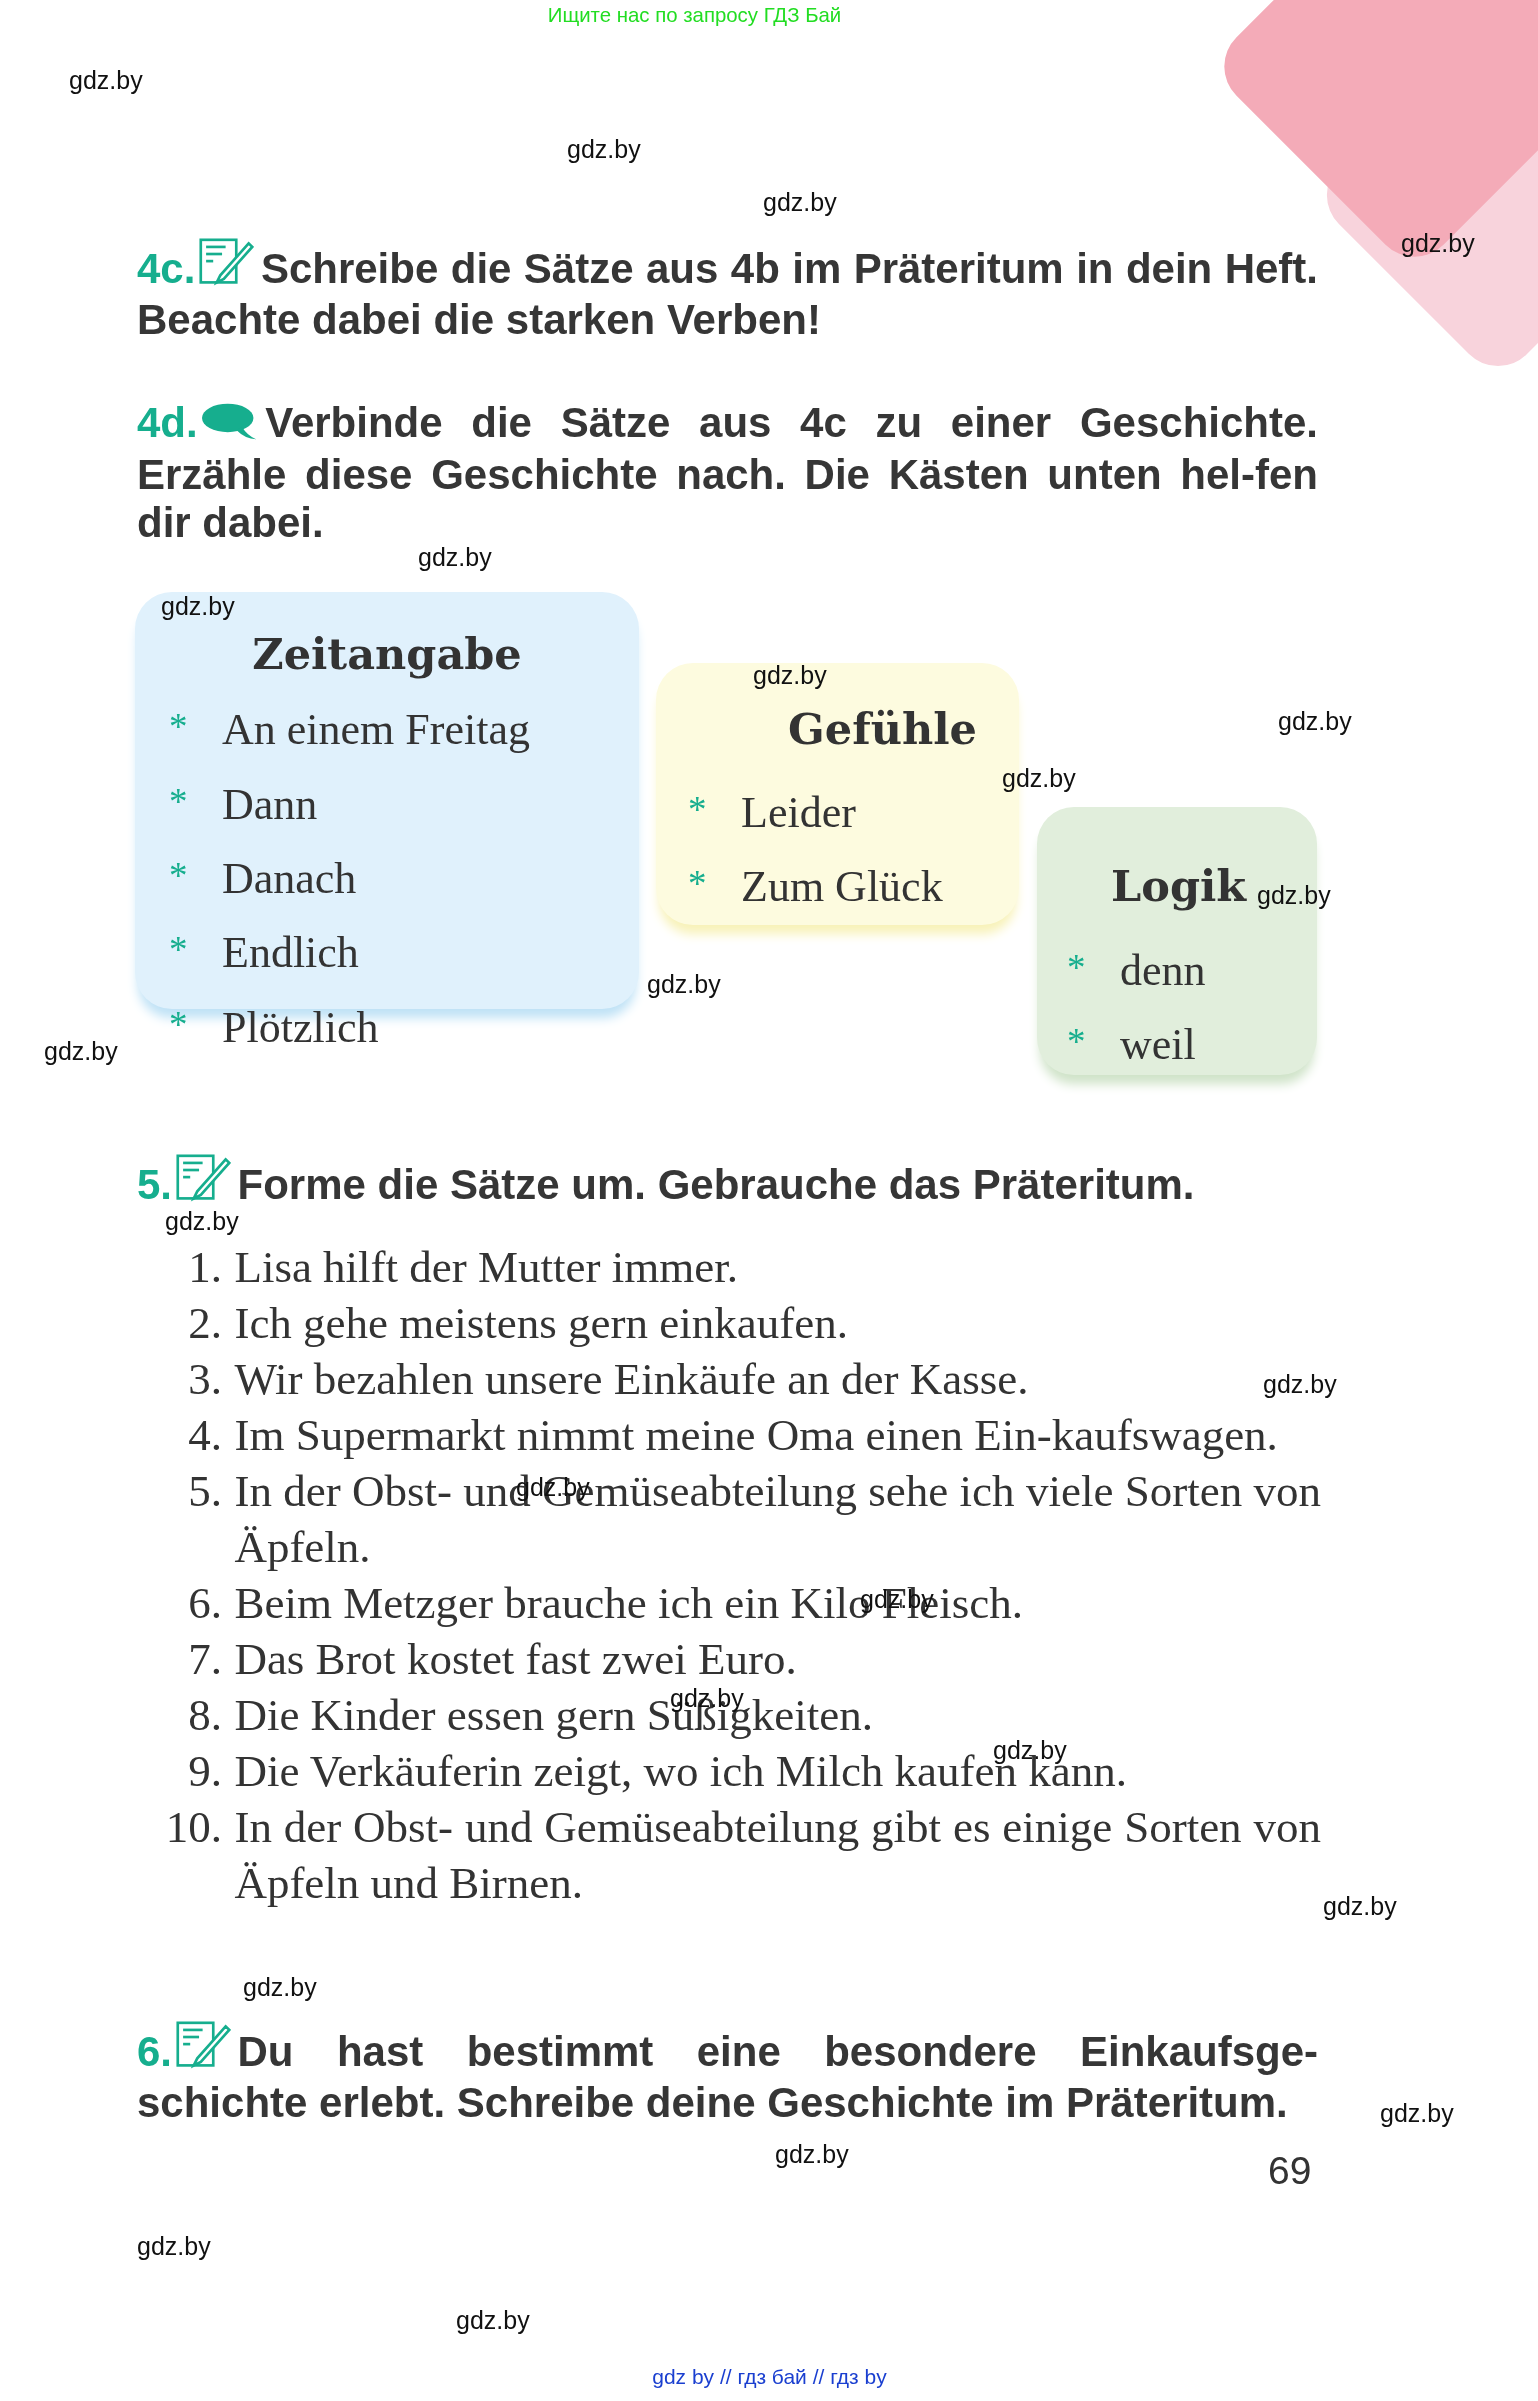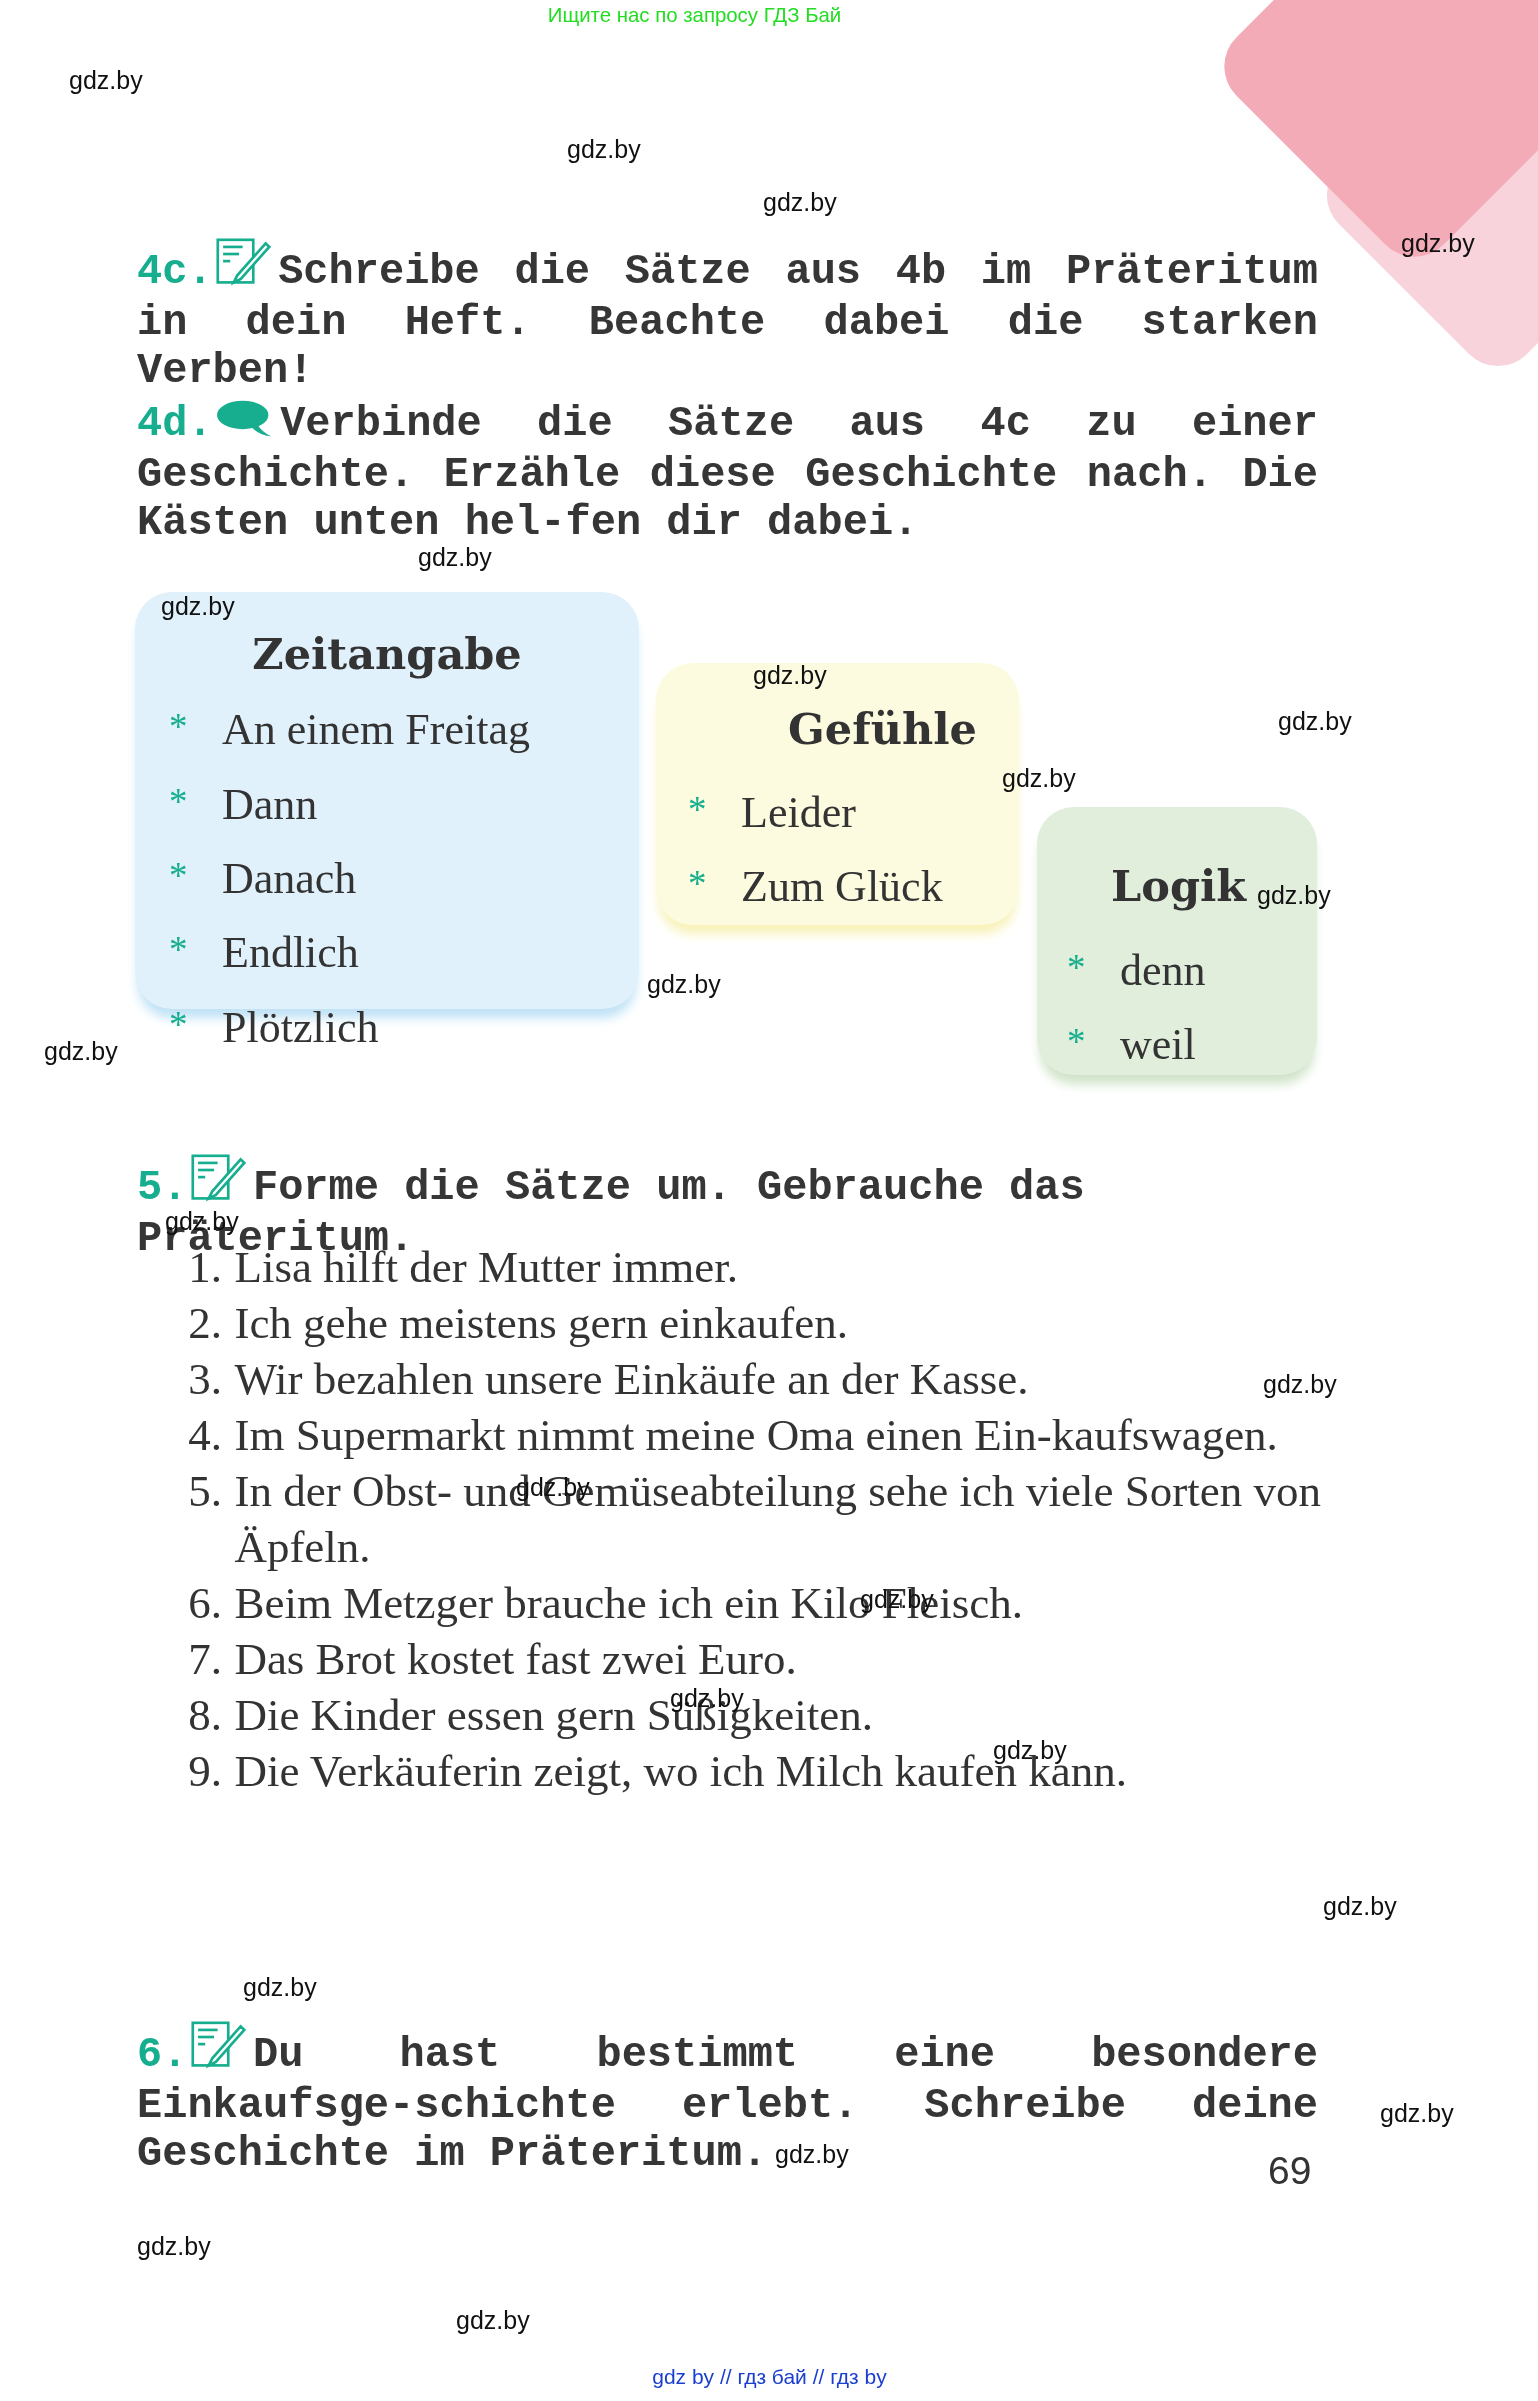--- a/index.html
+++ b/index.html
@@ -3,21 +3,21 @@
 <meta charset="utf-8">
 <style>
   html,body{margin:0;padding:0;background:#fff;}
   body{width:1539px;height:2401px;position:relative;overflow:hidden;font-family:"Liberation Sans",sans-serif;color:#333;}
   .abs{position:absolute;}
   .banner{top:3.5px;left:0;width:1389px;text-align:center;color:#22dd22;font-size:20.4px;}
   .wm{font-family:"Liberation Sans",sans-serif;font-size:25px;color:#111;white-space:nowrap;}
   .deco1{left:1268px;top:-80px;width:293px;height:293px;background:#f4abb8;border-radius:41px;transform:rotate(45deg);}
   .deco2{left:1365px;top:62px;width:266px;height:266px;background:#f8d3dc;border-radius:41px;transform:rotate(45deg);}
   .deco1{z-index:2;} .deco2{z-index:1;}
-  .task{left:137px;width:1181px;font-weight:bold;font-size:42px;line-height:48px;color:#363636;z-index:3;font-family:Liberation Mono, monospace;}
+  .task{left:137px;width:1181px;font-weight:bold;font-size:42px;line-height:48px;color:#363636;z-index:3;}
   .task .num{color:#16ae8e;}
   .task.justify{text-align:justify;text-align-last:left;}
   .ico{display:inline-block;vertical-align:-3.5px;margin:0 7px 0 3.5px;}
   .box{border-radius:37px;z-index:3;font-family:"DejaVu Serif","Liberation Serif",serif;color:#333;}
   .box-blue{left:135px;top:592px;width:504px;height:417px;background:#e0f1fc;box-shadow:0 12.4px 10.6px -3.5px #bfe2f6;}
   .box-yellow{left:656px;top:663px;width:363px;height:262px;background:#fdfbdf;box-shadow:0 12.4px 10.6px -3.5px #f8f2b8;}
   .box-green{left:1037px;top:807px;width:280px;height:268px;background:#e1eedc;box-shadow:0 12.4px 10.6px -3.5px #cfe3c8;}
   .box h3{margin:0;font-weight:bold;font-size:43px;text-align:center;}
   .box ul{list-style:none;margin:0;padding:0;}
   .box li{font-size:44px;line-height:71px;white-space:nowrap;font-family:Liberation Serif, serif;}
@@ -121,20 +121,24 @@
       <span class="t">Das Brot kostet fast zwei Euro.</span>
     </div>
   <div class="row">
       <span class="n">8.</span>
       <span class="t">Die Kinder essen gern Süßigkeiten.</span>
     </div>
   <div class="row">
       <span class="n">9.</span>
       <span class="t">Die Verkäuferin zeigt, wo ich Milch kaufen kann.</span>
     </div>
+  <div class="row">
+      <span class="n">10.</span>
+      <span class="t">In der Obst- und Gemüseabteilung gibt es einige Sorten von Äpfeln und Birnen.</span>
+    </div>
 </div>
 
 <div class="abs task justify" style="top:2021px;">
   <span class="num">6.</span><span class="ico"><svg width="55" height="48" viewBox="0 0 62 54">
         <rect x="2" y="2" width="40" height="48" fill="none" stroke="#16ae8e" stroke-width="3"></rect>
         <line x1="8" y1="10" x2="30" y2="10" stroke="#16ae8e" stroke-width="3"></line>
         <line x1="8" y1="18" x2="26" y2="18" stroke="#16ae8e" stroke-width="3"></line>
         <line x1="8" y1="26" x2="16" y2="26" stroke="#16ae8e" stroke-width="3"></line>
         <path d="M56 6 L24 42 L20 50 L28 46 L60 10 Z" fill="#fff" stroke="#16ae8e" stroke-width="3"></path>
       </svg></span><span>Du hast bestimmt eine besondere Einkaufsge-schichte erlebt. Schreibe deine Geschichte im Präteritum.</span>

